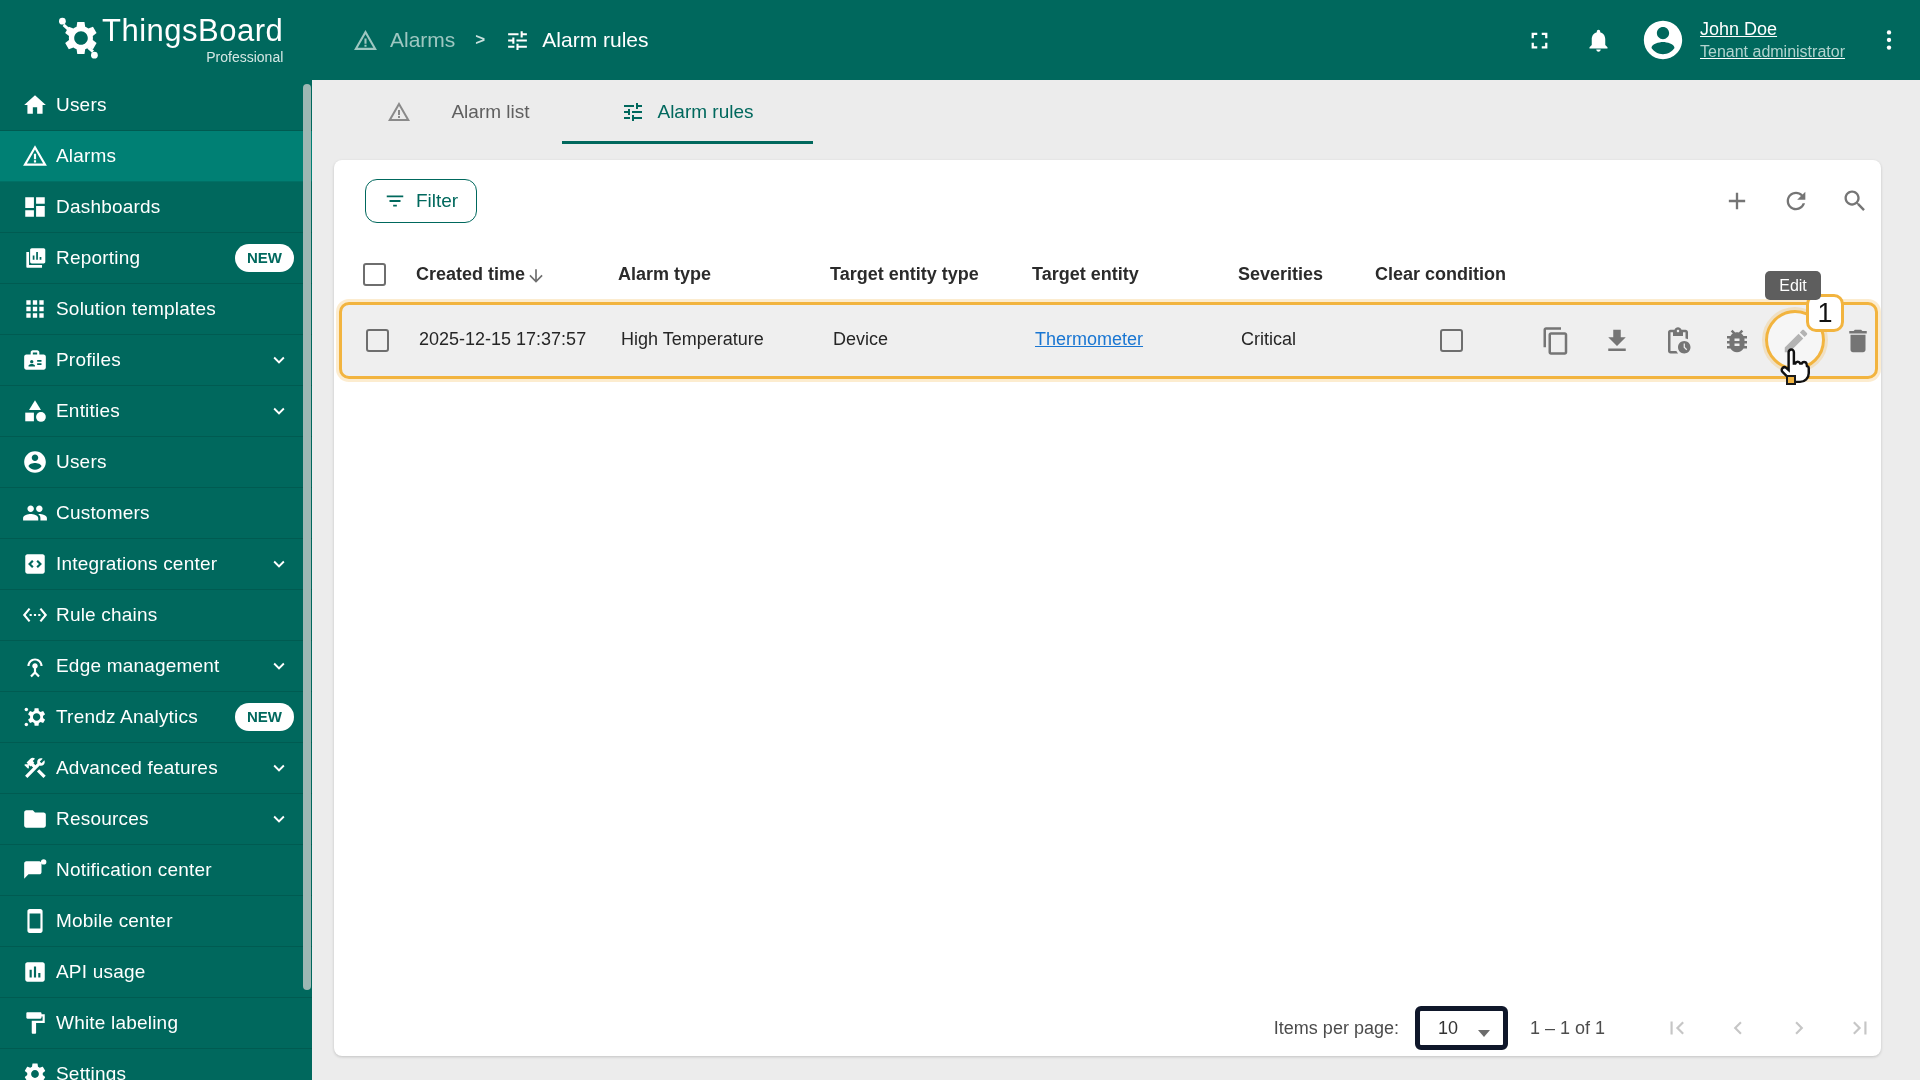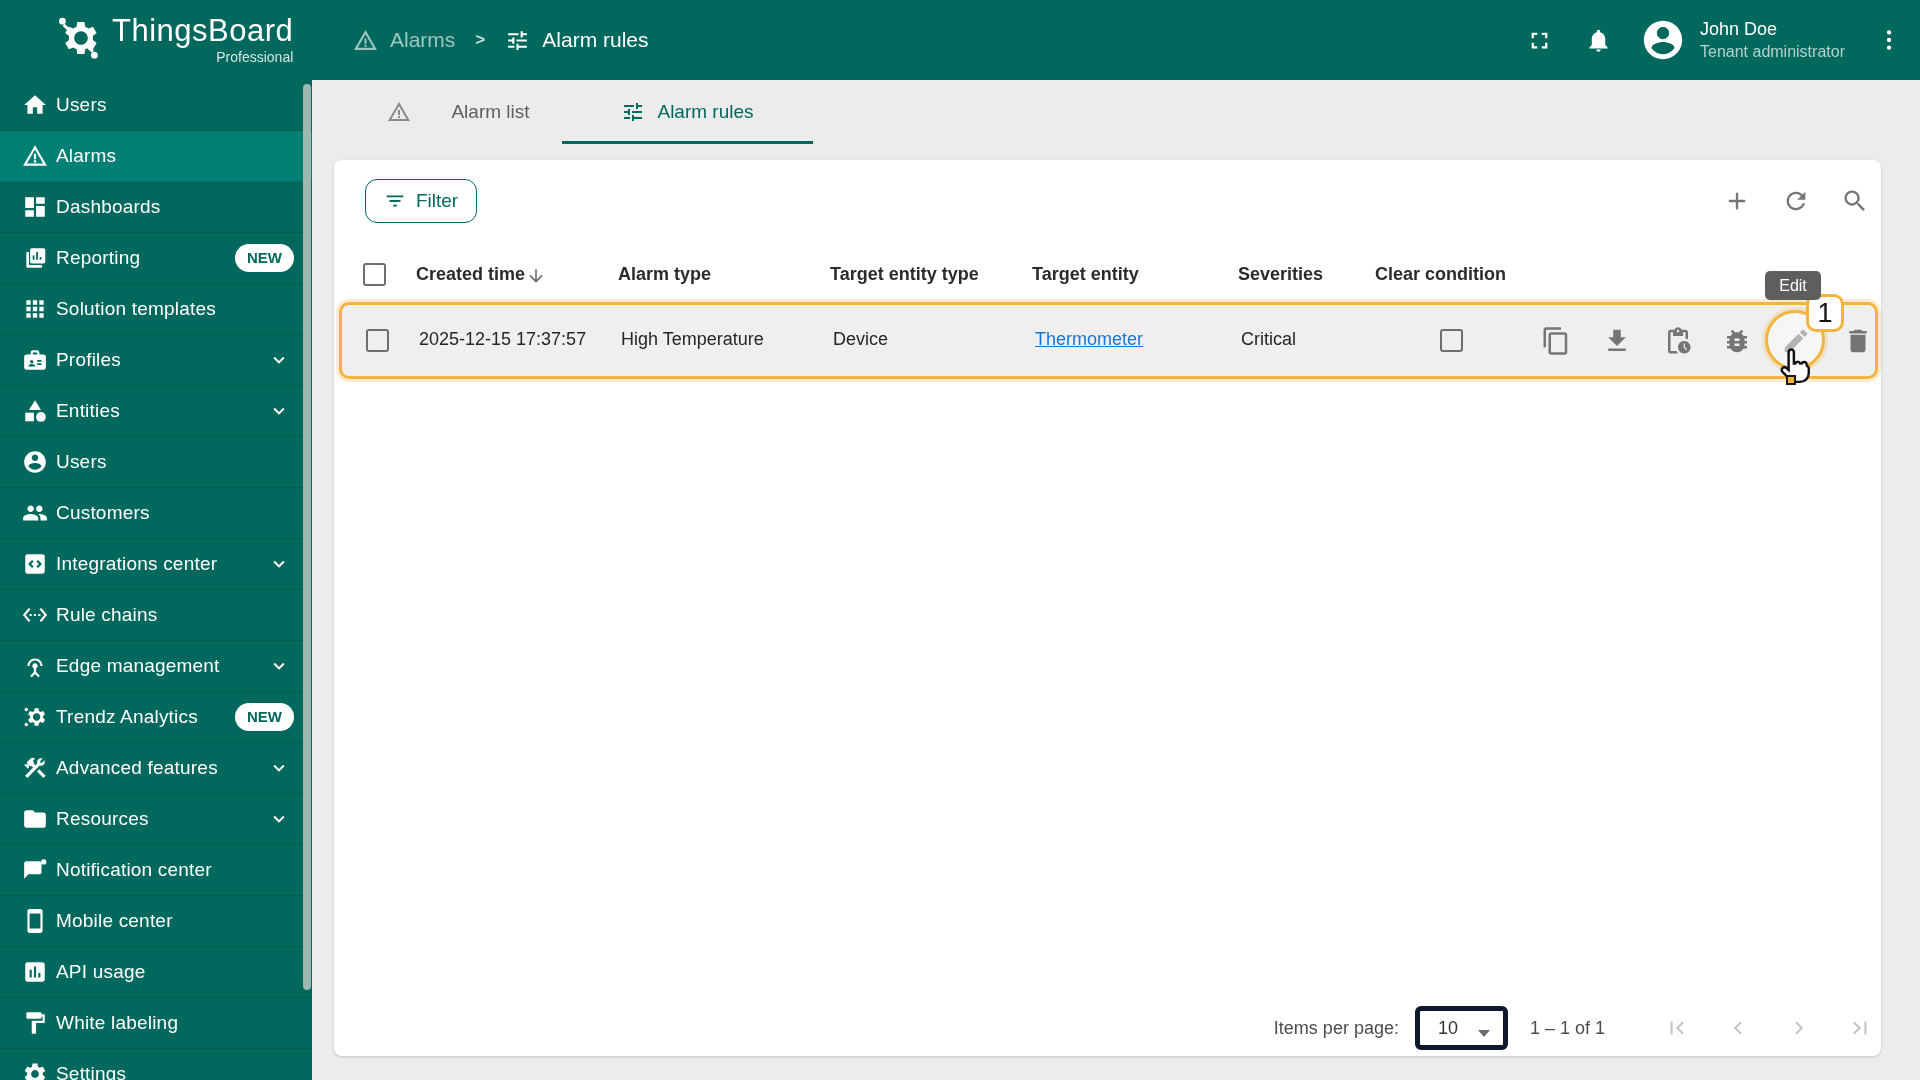--- a/index.html
+++ b/index.html
@@ -4,29 +4,29 @@
 <style>
   * { margin:0; padding:0; box-sizing:border-box; }
   html,body { width:1920px; height:1080px; overflow:hidden;
     font-family:"Liberation Sans","DejaVu Sans",sans-serif; background:#ECECEC; }
   .abs { position:absolute; }
   svg.ic { display:block; fill:currentColor; }
 
   
   #header { position:absolute; left:0; top:0; width:1920px; height:80px; background:#00685D; z-index:20; }
   #logo { position:absolute; left:54px; top:14px; display:flex; align-items:flex-start; color:#fff; }
-  #logo-text { margin-left:10px; }
+  #logo-text { }
   #logo-title { font-size:31px; font-weight:400; letter-spacing:.5px; line-height:34px; }
   #logo-sub { font-size:14px; color:#D4E7E4; text-align:right; margin-top:1px; }
   #breadcrumb { position:absolute; left:353px; top:0; height:80px; display:flex; align-items:center; gap:12px; }
   .bc-dim { color:#9EC7C1; font-size:21px; }
   .bc-cur { color:#FFFFFF; font-size:21px; }
   .bc-sep { color:#C9E0DD; font-size:17px; font-weight:700; margin:0 8px; }
   #header-right { position:absolute; right:0; top:0; height:80px; display:flex; align-items:center; color:#fff; }
-  #user-block { margin-left:14px; margin-right:26px; width:150px; }
+  #user-block { margin-left:14px; margin-right:26px; width:150px;text-decoration:underline; }
   #user-name { font-size:18px; color:#fff; }
   #user-role { font-size:16px; color:#B2D4CF; margin-top:3px; }
 
   
   #sidebar { position:absolute; left:0; top:80px; width:312px; height:1000px; background:#00685D; overflow:hidden; z-index:10; }
   .nav-item { position:relative; height:51px; display:flex; align-items:center; color:#fff;
     border-bottom:1px solid rgba(0,0,0,0.12); cursor:pointer; }
   .nav-item.active { background:#008074; }
   .nav-icon { position:absolute; left:22px; width:26px; height:26px; color:#fff; }
   .nav-label { position:absolute; left:56px; font-size:19px; font-weight:500; letter-spacing:.2px; }

